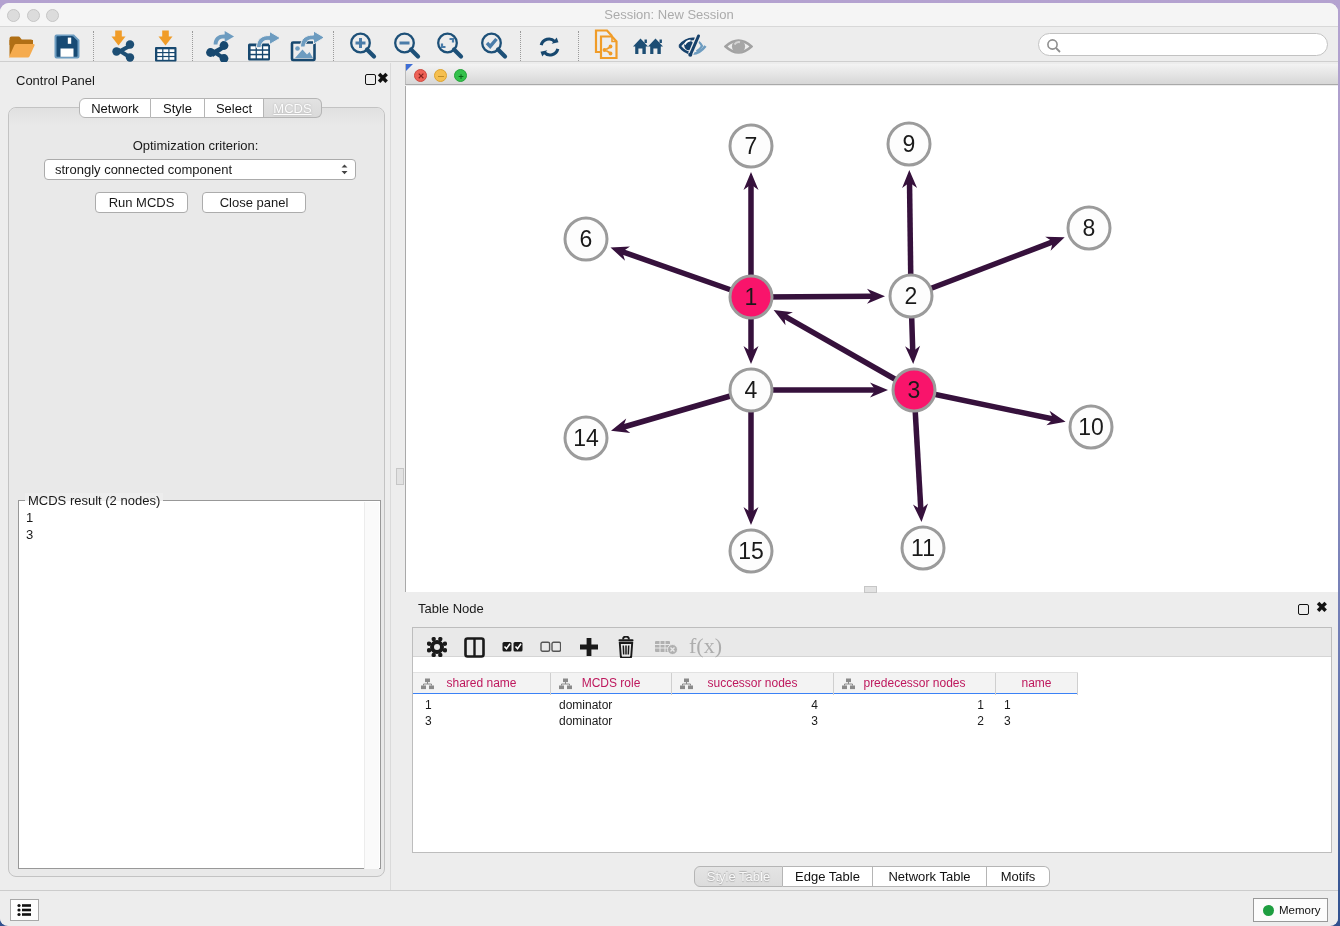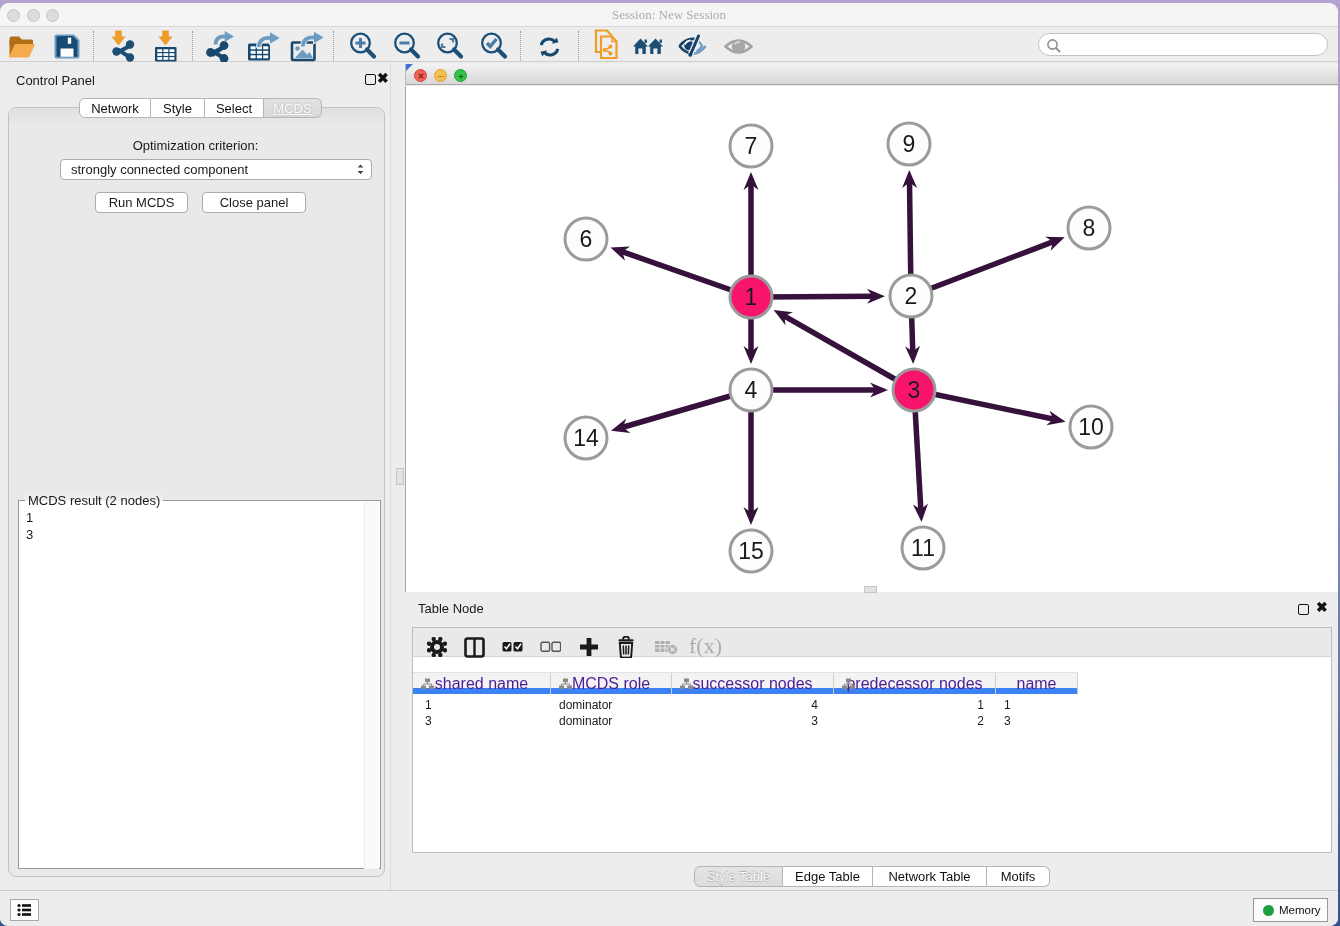--- a/index.html
+++ b/index.html
@@ -1,59 +1,59 @@
 <!DOCTYPE html>
 <html><head>
 <meta charset="utf-8">
 <style>
 * { margin:0; padding:0; box-sizing:border-box; }
 html,body { width:1340px; height:926px; overflow:hidden; }
 body { font-family:"Liberation Sans", sans-serif; background:linear-gradient(180deg,#b4a2d0 0%,#a59bc9 30%,#6f7cb4 70%,#31518f 100%); position:relative; }
 #win { position:absolute; left:0; top:3px; width:1338px; height:923px; background:#ededed; border-radius:9px 9px 8px 8px; overflow:hidden; }
 
-#titlebar { position:absolute; left:0; top:0; width:100%; height:24px; background:#f5f5f5; border-bottom:1px solid #d8d8d8;font-family:Liberation Serif, serif; }
+#titlebar { position:absolute; left:0; top:0; width:100%; height:24px; background:#f5f5f5; border-bottom:1px solid #d8d8d8; }
 .tl { position:absolute; top:6px; width:13px; height:13px; border-radius:50%; background:#dcdcdc; border:1px solid #c5c5c5; }
 #titletext { position:absolute; top:4px; width:100%; text-align:center; font-size:13px; color:#ababab; }
 
 #toolbar { position:absolute; left:0; top:25px; width:100%; height:34px; background:#ededed; border-bottom:1px solid #cfcfcf; }
 .sep { position:absolute; top:3px; height:30px; width:1px; border-left:1px dotted #9a9a9a; }
 .tbi { position:absolute; top:2px; }
 #search { position:absolute; left:1038px; top:5px; width:290px; height:23px; border:1px solid #c2c2c2; border-radius:12px; background:#fff; }
 
 #cpanel { position:absolute; left:0; top:60px; width:391px; height:827px; border-right:1px solid #dadada; background:#ededed; }
 #cpanel-hdr { position:absolute; left:16px; top:10px; font-size:13px; color:#1a1a1a; }
 .float-ic { position:absolute; top:11px; width:11px; height:11px; border:1.5px solid #111; border-radius:2px; background:transparent; }
 .close-ic { position:absolute; top:7px; font-size:14px; font-weight:bold; color:#111; }
 #tabpane { position:absolute; left:8px; top:44px; width:377px; height:770px; background:#e9e9e9; border:1px solid #c3c3c3; border-radius:8px; }
 #tabpane::before { content:""; position:absolute; left:0; top:0; right:0; height:18px; background:linear-gradient(#e0e0e0,#e9e9e9); border-radius:8px 8px 0 0; }
 #tabs { position:absolute; left:79px; top:35px; height:20px; display:flex; font-size:13px; }
 .tab { background:#fff; border:1px solid #b5b5b5; border-left:none; padding:0 2px; line-height:19px; text-align:center; color:#111; }
 .tab:first-child { border-left:1px solid #b5b5b5; border-radius:6px 0 0 6px; }
 .tab.sel { background:linear-gradient(#e2e2e2,#dadada); color:#fcfcfc; text-shadow:0 0 2px #aaa; border-radius:0 6px 6px 0;text-decoration:underline; }
 #optlabel { position:absolute; left:0; top:75px; width:391px; text-align:center; font-size:13px; color:#1a1a1a; }
-#combo { position:absolute; left:44px; top:96px; width:312px; height:21px; background:#fff; border:1px solid #ababab; border-radius:4px; font-size:13px; line-height:19px; padding-left:10px; color:#1a1a1a;margin-left:16px; }
+#combo { position:absolute; left:44px; top:96px; width:312px; height:21px; background:#fff; border:1px solid #ababab; border-radius:4px; font-size:13px; line-height:19px; padding-left:10px; color:#1a1a1a; }
 #combo svg { position:absolute; right:6px; top:2px; }
 .btn { position:absolute; top:129px; height:21px; background:#fff; border:1px solid #acacac; border-radius:4px; font-size:13px; text-align:center; line-height:19px; color:#1a1a1a; }
 #mcdsbox { position:absolute; left:18px; top:437px; width:363px; height:369px; border:1px solid #989898; background:#fff; }
 #mcdsbox .title { position:absolute; left:6px; top:-8px; font-size:13px; color:#1a1a1a; padding:0 3px; background:linear-gradient(#ededed 50%,#ffffff 50%); }
 #mcdsbox .txt { position:absolute; left:7px; top:9px; font-size:13px; color:#1a1a1a; line-height:16.5px; }
 #mcdsbox .sb { position:absolute; right:1px; top:1px; width:15px; height:367px; background:#fafafa; border-left:1px solid #ececec; }
 
 #netwin { position:absolute; left:405px; top:59px; width:933px; height:530px; }
 #nettitle { position:absolute; left:0; top:2px; width:100%; height:21px; background:linear-gradient(#f3f3f3,#d7d7d7); border-bottom:1px solid #a9a9a9; border-left:1px solid #bbb; }
 #netname { position:absolute; width:100%; text-align:center; top:4px; font-size:13px; font-weight:bold; color:#1a1a1a; }
 .mac { position:absolute; top:5px; width:13px; height:13px; border-radius:50%; }
 .mac span { position:absolute; left:0; top:0; width:12px; height:12px; text-align:center; font-size:8.5px; font-weight:bold; line-height:12px; }
 #netcanvas { position:absolute; left:0; top:24px; width:933px; height:506px; background:#fff; border-left:1px solid #a9a9a9; }
 
 #tpanel { position:absolute; left:392px; top:589px; width:946px; height:294px; background:#ededed; }
 #tpanel-hdr { position:absolute; left:26px; top:9px; font-size:13px; color:#1a1a1a; }
 #tbox { position:absolute; left:20px; top:35px; width:920px; height:226px; background:#fff; border:1px solid #bdbdbd; }
 #tbox-toolbar { position:absolute; left:0; top:0; width:100%; height:29px; background:#e9e9e9; border-bottom:1px solid #d5d5d5; }
-#thead { position:absolute; left:0; top:44px; width:665px; height:22px; background:#f3f3f3; border-top:1px solid #e2e2e2; border-bottom:6px solid #3b82f6; font-size:16px; color:#4c1d95; }
+#thead { position:absolute; left:0; top:44px; width:665px; height:22px; background:#f3f3f3; border-top:1px solid #e2e2e2; border-bottom:1px solid #3b82f6; font-size:12px; color:#be185d; }
 .th { position:absolute; top:0; height:22px; border-right:1px solid #cfcfcf; text-align:center; line-height:21px; }
 .th svg { position:absolute; left:8px; top:5px; margin:0; }
 .trow { position:absolute; font-size:12px; color:#1a1a1a; height:16px; line-height:16px; width:665px; }
 .trow span { position:absolute; }
 #btabs { position:absolute; left:302px; top:274px; height:21px; display:flex; font-size:13px; font-weight:500; }
 .btab { background:#fff; border:1px solid #b5b5b5; border-left:none; line-height:20px; text-align:center; color:#111; }
 .btab.sel { background:linear-gradient(#e4e4e4,#dcdcdc); color:#f8f8f8; text-shadow:0 1px 1px #b0b0b0, 0 -1px 1px #b0b0b0; border-radius:6px 0 0 6px; border-left:1px solid #b5b5b5; }
 .btab:last-child { border-radius:0 6px 6px 0; }
 
 #statusbar { position:absolute; left:0; top:887px; width:100%; height:34px; background:#ededed; border-top:1px solid #cccccc; }

